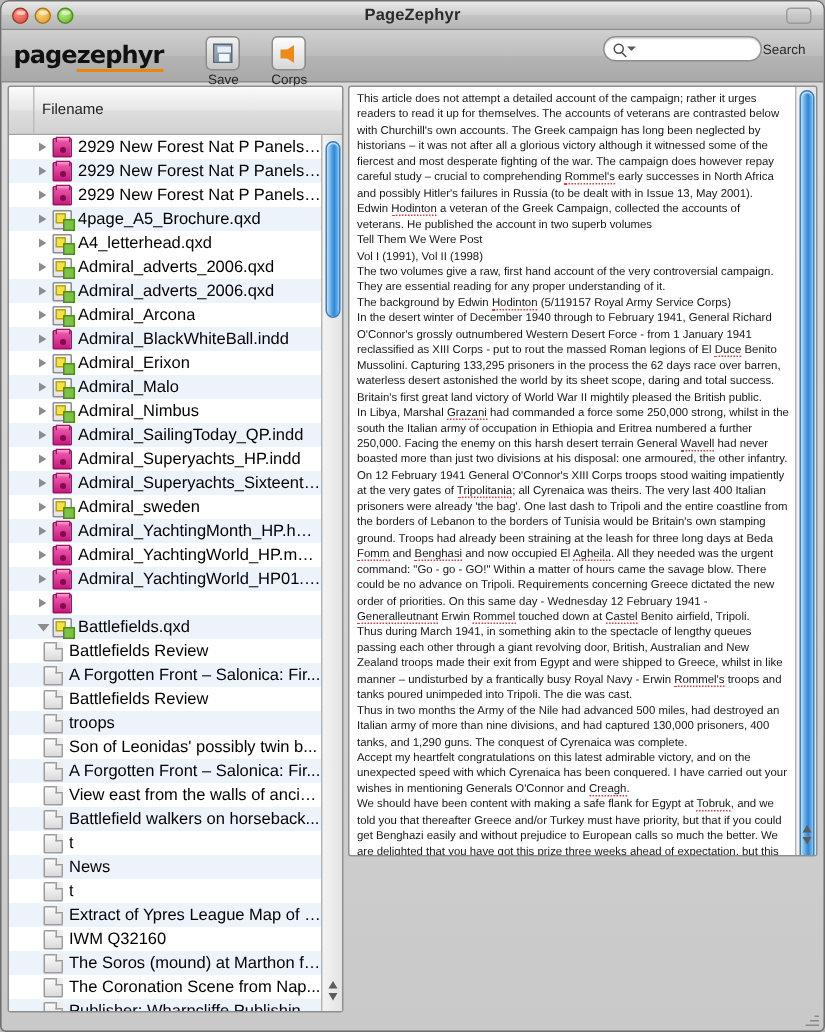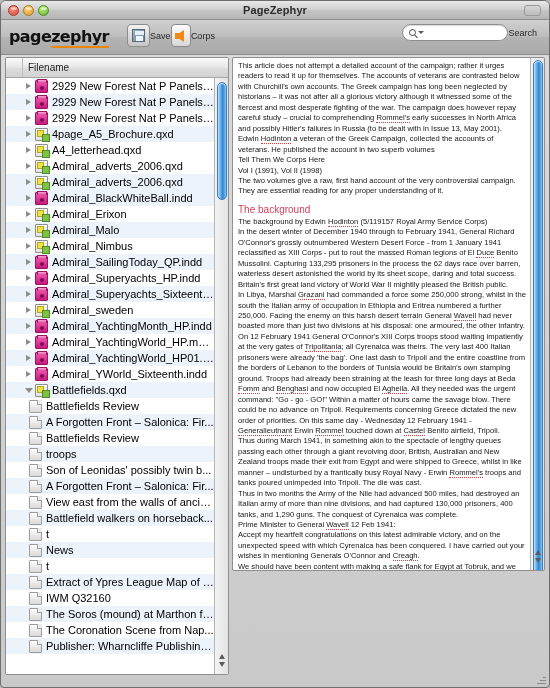--- a/index.html
+++ b/index.html
@@ -71,21 +71,21 @@
     line-height: 1;
   }
   .brand u { text-decoration: none; position: relative; }
   .brand u::after {
     content: ""; position: absolute; left: 0; right: 0; bottom: -2px;
     height: 2px; background: #e8870c;
   }
 
   .tbtn {
     width: 44px; margin-top: 2px;
-    display: flex; flex-direction: row; align-items: center;
+    display: flex; flex-direction: column; align-items: center;
     cursor: default;
   }
   .tbtn .ico {
     width: 23px; height: 23px; border-radius: 4px;
     display: flex; align-items: center; justify-content: center;
     position: relative;
   }
   .ico-save {
     background: linear-gradient(180deg,#f2f2f2,#c6c6c6);
     border: 1px solid #8c8c8c;
@@ -171,21 +171,21 @@
   .left-pane {
     width: 224px; flex: none;
     display: flex; flex-direction: column;
     background: #fff;
     border: 1px solid #8f8f8f;
     border-radius: 2px;
     overflow: hidden;
     height: 618px;
   }
   .col-header {
-    height: 20px; flex: none;
+    height: 32px; flex: none;
     background: linear-gradient(180deg,#fbfbfb 0%,#e6e6e6 50%,#dedede 51%,#d2d2d2 100%);
     border-bottom: 1px solid #a5a5a5;
     display: flex; align-items: center;
   }
   .col-header .gutter {
     width: 17px; height: 100%; border-right: 1px solid #bdbdbd;
   }
   .col-header .hlabel {
     font-size: 10px; color: #1d1d1d; padding-left: 5px;
   }
@@ -427,20 +427,27 @@
               <span class="fi qxd"></span>
               <span class="nm">Admiral_adverts_2006.qxd</span>
             </div>
             <div class="row alt">
               <span class="tw ">
                 <i></i>
               </span>
               <span class="fi qxd"></span>
               <span class="nm">Admiral_adverts_2006.qxd</span>
             </div>
+            <div class="row">
+              <span class="tw ">
+                <i></i>
+              </span>
+              <span class="fi qxd"></span>
+              <span class="nm">Admiral_Arcona</span>
+            </div>
             <div class="row alt">
               <span class="tw ">
                 <i></i>
               </span>
               <span class="fi indd"></span>
               <span class="nm">Admiral_BlackWhiteBall.indd</span>
             </div>
             <div class="row">
               <span class="tw ">
                 <i></i>
@@ -488,42 +495,41 @@
                 <i></i>
               </span>
               <span class="fi qxd"></span>
               <span class="nm">Admiral_sweden</span>
             </div>
             <div class="row alt">
               <span class="tw ">
                 <i></i>
               </span>
               <span class="fi indd"></span>
-              <span class="nm">Admiral_YachtingMonth_HP.indd</span>
+              <span class="nm">Admiral_YachtingMonth_HP.hand</span>
             </div>
             <div class="row">
               <span class="tw ">
                 <i></i>
               </span>
               <span class="fi indd"></span>
               <span class="nm">Admiral_YachtingWorld_HP.mound</span>
             </div>
             <div class="row alt">
               <span class="tw ">
                 <i></i>
               </span>
               <span class="fi indd"></span>
               <span class="nm">Admiral_YachtingWorld_HP01.indd</span>
             </div>
             <div class="row">
               <span class="tw ">
                 <i></i>
               </span>
               <span class="fi indd"></span>
-              <span class="nm">Admiral_YWorld_Sixteenth.indd</span>
             </div>
             <div class="row alt">
               <span class="tw open">
                 <i></i>
               </span>
               <span class="fi qxd"></span>
               <span class="nm">Battlefields.qxd</span>
             </div>
             <div class="row child">
               <span class="tw none">
@@ -647,33 +653,31 @@
             <i class="dn"></i>
           </div>
         </div>
       </div>
     </div>
 
     <div class="right-pane">
       <div class="text-area">
         <p>This article does not attempt a detailed account of the campaign; rather it urges readers to read it up for themselves. The accounts of veterans are contrasted below with Churchill's own accounts. The Greek campaign has long been neglected by historians – it was not after all a glorious victory although it witnessed some of the fiercest and most desperate fighting of the war. The campaign does however repay careful study – crucial to comprehending <span class="sp">Rommel's</span> early successes in North Africa and possibly Hitler's failures in Russia (to be dealt with in Issue 13, May 2001).</p>
         <p>Edwin <span class="sp">Hodinton</span> a veteran of the Greek Campaign, collected the accounts of veterans. He published the account in two superb volumes</p>
-        <p>Tell Them We Corps Here</p>
+        <p>Tell Them We Were Post</p>
         <p>Vol I (1991), Vol II (1998)</p>
         <p>The two volumes give a raw, first hand account of the very controversial campaign. They are essential reading for any proper understanding of it.</p>
 
-        <h3>The background</h3>
         <p>The background by Edwin <span class="sp">Hodinton</span> (5/119157 Royal Army Service Corps)</p>
         <p>In the desert winter of December 1940 through to February 1941, General Richard O'Connor's grossly outnumbered Western Desert Force - from 1 January 1941 reclassified as XIII Corps - put to rout the massed Roman legions of El <span class="sp">Duce</span> Benito Mussolini. Capturing 133,295 prisoners in the process the 62 days race over barren, waterless desert astonished the world by its sheet scope, daring and total success. Britain's first great land victory of World War II mightily pleased the British public.</p>
         <p>In Libya, Marshal <span class="sp">Grazani</span> had commanded a force some 250,000 strong, whilst in the south the Italian army of occupation in Ethiopia and Eritrea numbered a further 250,000. Facing the enemy on this harsh desert terrain General <span class="sp">Wavell</span> had never boasted more than just two divisions at his disposal: one armoured, the other infantry.</p>
         <p>On 12 February 1941 General O'Connor's XIII Corps troops stood waiting impatiently at the very gates of <span class="sp">Tripolitania</span>; all Cyrenaica was theirs. The very last 400 Italian prisoners were already 'the bag'. One last dash to Tripoli and the entire coastline from the borders of Lebanon to the borders of Tunisia would be Britain's own stamping ground. Troops had already been straining at the leash for three long days at Beda <span class="sp">Fomm</span> and <span class="sp">Benghasi</span> and now occupied El <span class="sp">Agheila</span>. All they needed was the urgent command: "Go - go - GO!" Within a matter of hours came the savage blow. There could be no advance on Tripoli. Requirements concerning Greece dictated the new order of priorities. On this same day - Wednesday 12 February 1941 - <span class="sp">Generalleutnant</span> Erwin <span class="sp">Rommel</span> touched down at <span class="sp">Castel</span> Benito airfield, Tripoli.</p>
         <p>Thus during March 1941, in something akin to the spectacle of lengthy queues passing each other through a giant revolving door, British, Australian and New Zealand troops made their exit from Egypt and were shipped to Greece, whilst in like manner – undisturbed by a frantically busy Royal Navy - Erwin <span class="sp">Rommel's</span> troops and tanks poured unimpeded into Tripoli. The die was cast.</p>
 
         <p>Thus in two months the Army of the Nile had advanced 500 miles, had destroyed an Italian army of more than nine divisions, and had captured 130,000 prisoners, 400 tanks, and 1,290 guns. The conquest of Cyrenaica was complete.</p>
-        <p>Prime Minister to General <span class="sp">Wavell</span> 12 Feb 1941:</p>
         <p>Accept my heartfelt congratulations on this latest admirable victory, and on the unexpected speed with which Cyrenaica has been conquered. I have carried out your wishes in mentioning Generals O'Connor and <span class="sp">Creagh</span>.</p>
         <p>We should have been content with making a safe flank for Egypt at <span class="sp">Tobruk</span>, and we told you that thereafter Greece and/or Turkey must have priority, but that if you could get Benghazi easily and without prejudice to European calls so much the better. We are delighted that you have got this prize three weeks ahead of expectation, but this does not alter, indeed it rather confirms, our previous directive, namely, that your major effort must now be to aid Greece and/or Turkey. This rules out any serious effort against Tripoli, although minor demonstrations <span class="sp">thitherwards</span> would be a useful feint. You should therefore make yourself secure in Benghazi and concentrate all available forces in the Delta in preparation for movement to Europe.</p>
 
       </div>
       <div class="vscroll">
         <div class="vtrack">
           <div class="vthumb" style="top:2px;height:555px"></div>
         </div>
         <div class="varrows">
           <i class="up"></i>

